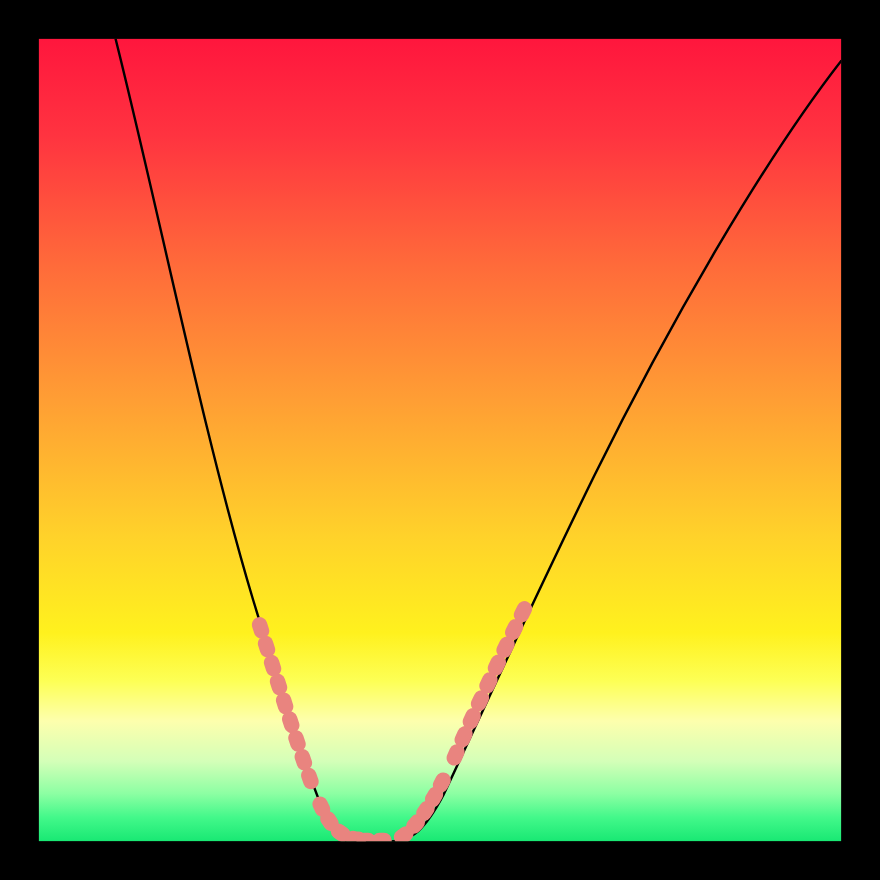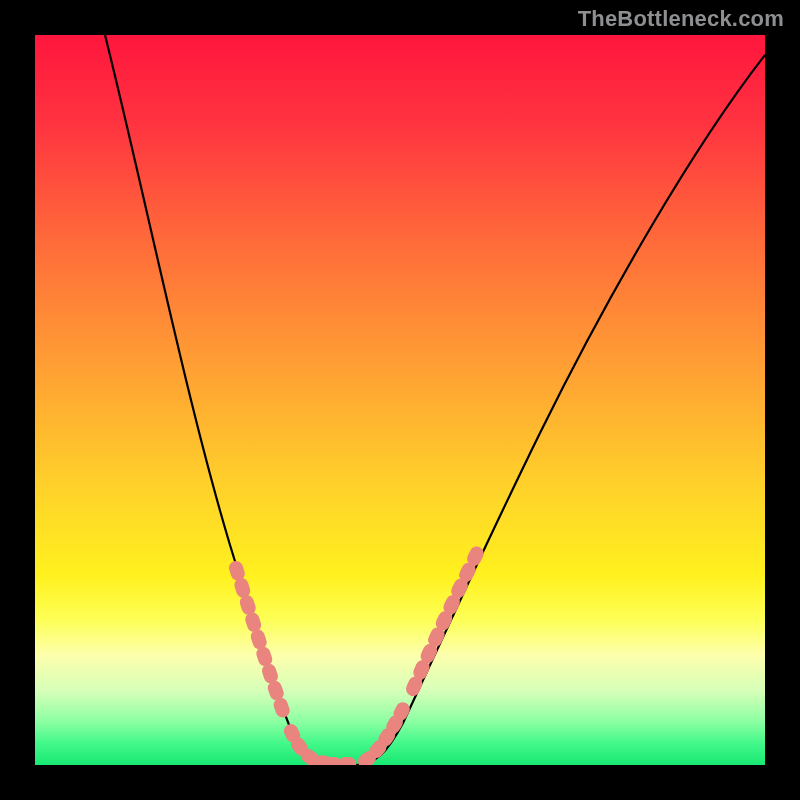--- a/index.html
+++ b/index.html
@@ -40,21 +40,20 @@
     font-size: 22px;
     font-weight: 700;
     color: #8d8f91;
     letter-spacing: 0.2px;
   }
 </style>
 </head>
 <body>
 <div class="stage">
 
-  <div class="watermark">TheBottleneck.com</div>
 
   <div class="plot-area">
     <svg class="gradient-bg" viewBox="0 0 730 730" preserveAspectRatio="none">
       <defs>
         <linearGradient id="heat" x1="0" y1="0" x2="0" y2="1">
           <stop offset="0%" stop-color="#ff163d"></stop>
           <stop offset="12%" stop-color="#ff3340"></stop>
           <stop offset="28%" stop-color="#ff6a3a"></stop>
           <stop offset="45%" stop-color="#ff9e34"></stop>
           <stop offset="62%" stop-color="#ffd22a"></stop>

